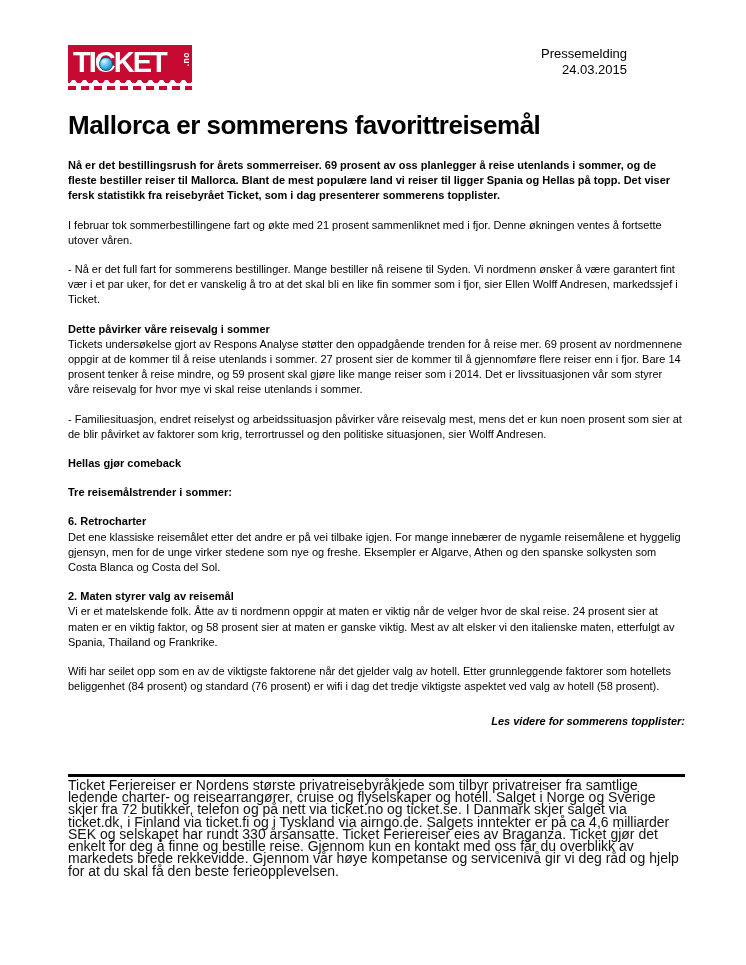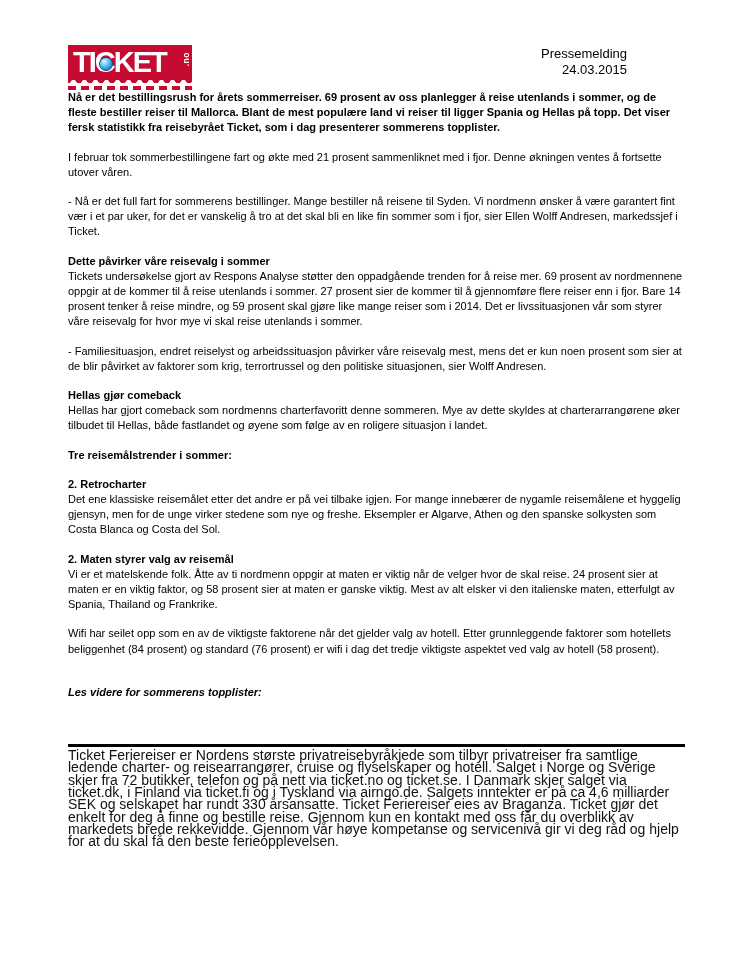--- a/index.html
+++ b/index.html
@@ -66,21 +66,22 @@
     color:#000;
   }
   .copy { font-size:11px; line-height:15.2px; }
   .lead { font-weight:bold; margin-bottom:14px; }
   .section { margin-bottom:14px; }
   .sec-heading { font-weight:bold; }
   .sec-heading:empty { display:none; }
   .sec-body:empty { display:none; }
   .closing {
     font-weight:bold; font-style:italic;
-    margin-top:28px;
+    margin-top:20px;
+    text-align:right;
   }
   
   .footer-rule {
     border-top:3px solid #000;
     margin-top:44px; margin-bottom:2px;
   }
   .footer-text {
     font-size:14px; line-height:12.3px; color:#111;
   }
 </style>
@@ -98,20 +99,21 @@
         <div class="scallops"></div>
       </div>
       <div class="dashes"></div>
     </div>
     <div class="header-meta">
       <div>Pressemelding</div>
       <div>24.03.2015</div>
     </div>
   </div>
 
+  <h1 class="title">Mallorca er sommerens favorittreisemål</h1>
 
   <div class="copy">
     <p class="lead">Nå er det bestillingsrush for årets sommerreiser. 69 prosent av oss planlegger å reise utenlands i sommer, og de fleste bestiller reiser til Mallorca. Blant de mest populære land vi reiser til ligger Spania og Hellas på topp. Det viser fersk statistikk fra reisebyrået Ticket, som i dag presenterer sommerens topplister.</p>
 
     <div class="section">
 
       <div class="sec-body">I februar tok sommerbestillingene fart og økte med 21 prosent sammenliknet med i fjor. Denne økningen ventes å fortsette utover våren.</div>
     </div>
 
     <div class="section">
@@ -124,30 +126,29 @@
       <div class="sec-body">Tickets undersøkelse gjort av Respons Analyse støtter den oppadgående trenden for å reise mer. 69 prosent av nordmennene oppgir at de kommer til å reise utenlands i sommer. 27 prosent sier de kommer til å gjennomføre flere reiser enn i fjor. Bare 14 prosent tenker å reise mindre, og 59 prosent skal gjøre like mange reiser som i 2014. Det er livssituasjonen vår som styrer våre reisevalg for hvor mye vi skal reise utenlands i sommer.</div>
     </div>
 
     <div class="section">
 
       <div class="sec-body">- Familiesituasjon, endret reiselyst og arbeidssituasjon påvirker våre reisevalg mest, mens det er kun noen prosent som sier at de blir påvirket av faktorer som krig, terrortrussel og den politiske situasjonen, sier Wolff Andresen.</div>
     </div>
 
     <div class="section">
       <div class="sec-heading">Hellas gjør comeback</div>
-      <div class="sec-body">Hellas har gjort comeback som nordmenns charterfavoritt denne sommeren. Mye av dette skyldes at charterarrangørene øker tilbudet til Hellas, både fastlandet og øyene som følge av en roligere situasjon i landet.</div>
     </div>
 
     <div class="section">
       <div class="sec-heading">Tre reisemålstrender i sommer:</div>
 
     </div>
 
     <div class="section">
-      <div class="sec-heading">2. Retrocharter</div>
+      <div class="sec-heading">6. Retrocharter</div>
       <div class="sec-body">Det ene klassiske reisemålet etter det andre er på vei tilbake igjen. For mange innebærer de nygamle reisemålene et hyggelig gjensyn, men for de unge virker stedene som nye og freshe. Eksempler er Algarve, Athen og den spanske solkysten som Costa Blanca og Costa del Sol.</div>
     </div>
 
     <div class="section">
       <div class="sec-heading">2. Maten styrer valg av reisemål</div>
       <div class="sec-body">Vi er et matelskende folk. Åtte av ti nordmenn oppgir at maten er viktig når de velger hvor de skal reise. 24 prosent sier at maten er en viktig faktor, og 58 prosent sier at maten er ganske viktig. Mest av alt elsker vi den italienske maten, etterfulgt av Spania, Thailand og Frankrike.</div>
     </div>
 
     <div class="section">
       <div class="sec-body">Wifi har seilet opp som en av de viktigste faktorene når det gjelder valg av hotell. Etter grunnleggende faktorer som hotellets beliggenhet (84 prosent) og standard (76 prosent) er wifi i dag det tredje viktigste aspektet ved valg av hotell (58 prosent).</div>

